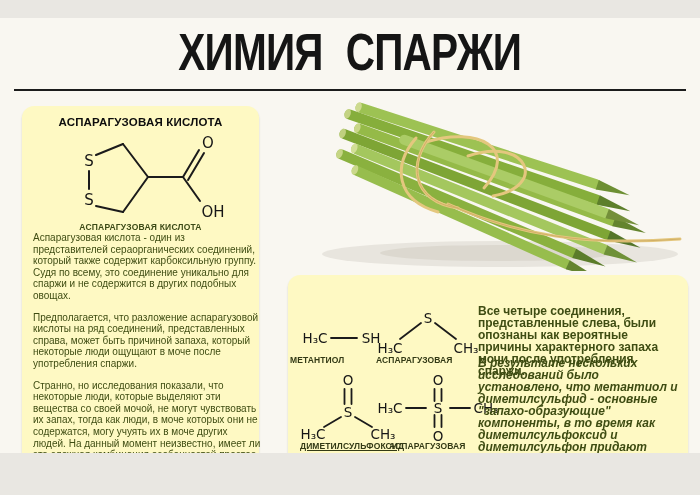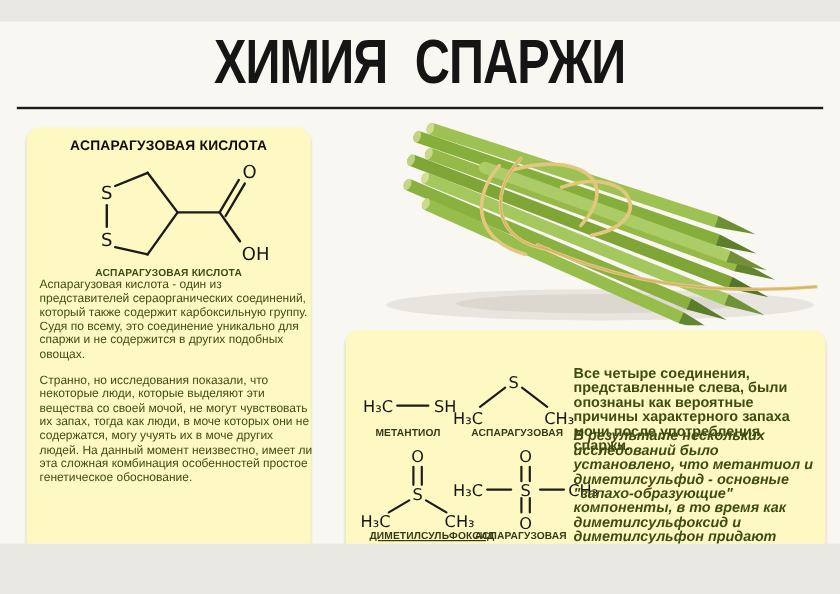--- a/index.html
+++ b/index.html
@@ -41,21 +41,21 @@
   }
   .left-paragraphs {
     position:absolute; left:11px; top:126px; width:229px;
     color:#3e4c12; font-size:10px; line-height:11.6px; font-weight:normal;
   }
   .left-paragraphs p + p { margin-top:10px; }
 
   
   .mol-svg { position:absolute; }
   .mol-label {
-    position:absolute; text-align:center; font-size:8.5px; font-weight:bold;
+    position:absolute; text-align:left; font-size:8.5px; font-weight:bold;
     color:#333a15; letter-spacing:.1px; white-space:nowrap;
   }
   .right-paragraphs p {
     position:absolute; left:190px; width:202px;
     color:#3e4c12; font-size:12px; line-height:12px; font-weight:bold;
   }
   .rp-1 { top:30px; }
   .rp-2 { top:82px;font-style:italic; }
 
   
@@ -155,20 +155,21 @@
       <line class="bond-ring" x1="151" y1="46" x2="168" y2="70"></line>
       <text class="atom-lg" x="57" y="35" text-anchor="middle">S</text>
       <text class="atom-lg" x="57" y="74" text-anchor="middle">S</text>
       <text class="atom-lg" x="176" y="17" text-anchor="middle">O</text>
       <text class="atom-lg" x="181" y="86" text-anchor="middle">OH</text>
     </svg>
     <div class="struct-caption">АСПАРАГУЗОВАЯ КИСЛОТА</div>
 
     <div class="left-paragraphs">
       <p>Аспарагузовая кислота - один из представителей сераорганических соединений, который также содержит карбоксильную группу. Судя по всему, это соединение уникально для спаржи и не содержится в других подобных овощах.</p>
+      <p>Предполагается, что разложение аспарагузовой кислоты на ряд соединений, представленных справа, может быть причиной запаха, который некоторые люди ощущают в моче после употребления спаржи.</p>
       <p>Странно, но исследования показали, что некоторые люди, которые выделяют эти вещества со своей мочой, не могут чувствовать их запах, тогда как люди, в моче которых они не содержатся, могу учуять их в моче других людей. На данный момент неизвестно, имеет ли эта сложная комбинация особенностей простое генетическое обоснование.</p>
     </div>
   </div>
 
   <div class="panel right-panel">
 
     <svg class="mol-svg" style="left:12px; top:50px;" width="90" height="26" viewBox="0 0 90 26" aria-hidden="true">
       <line class="bond" x1="31" y1="13" x2="57" y2="13"></line>
       <text class="atom" x="15" y="18" text-anchor="middle">H₃C</text>
       <text class="atom" x="71" y="18" text-anchor="middle">SH</text>

